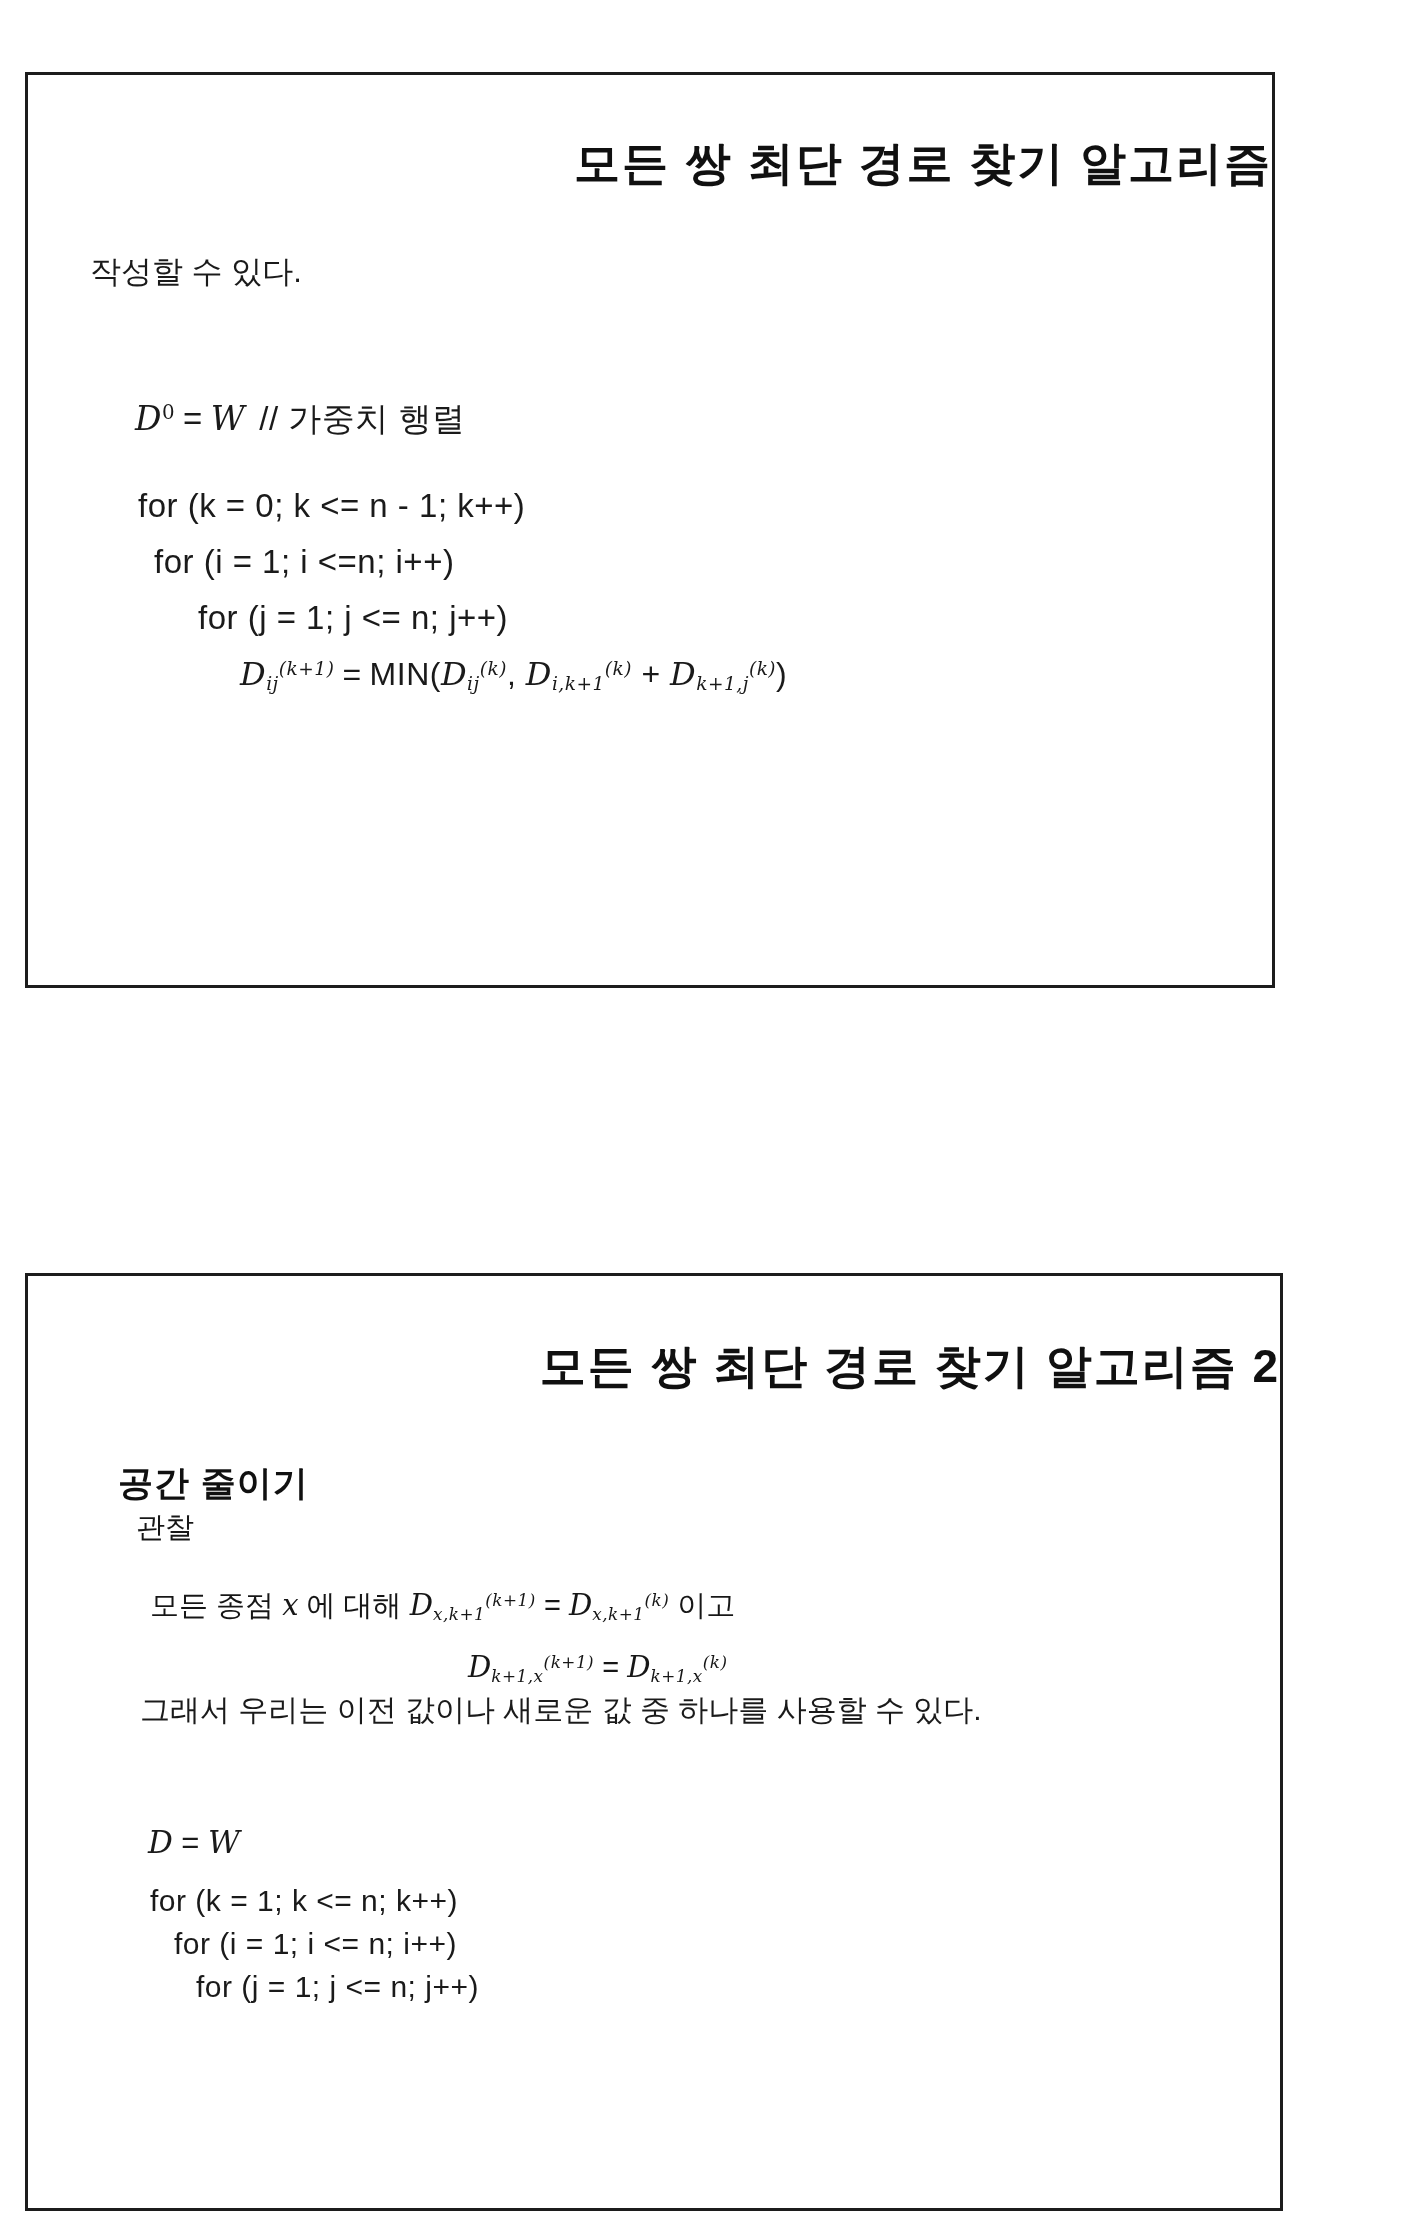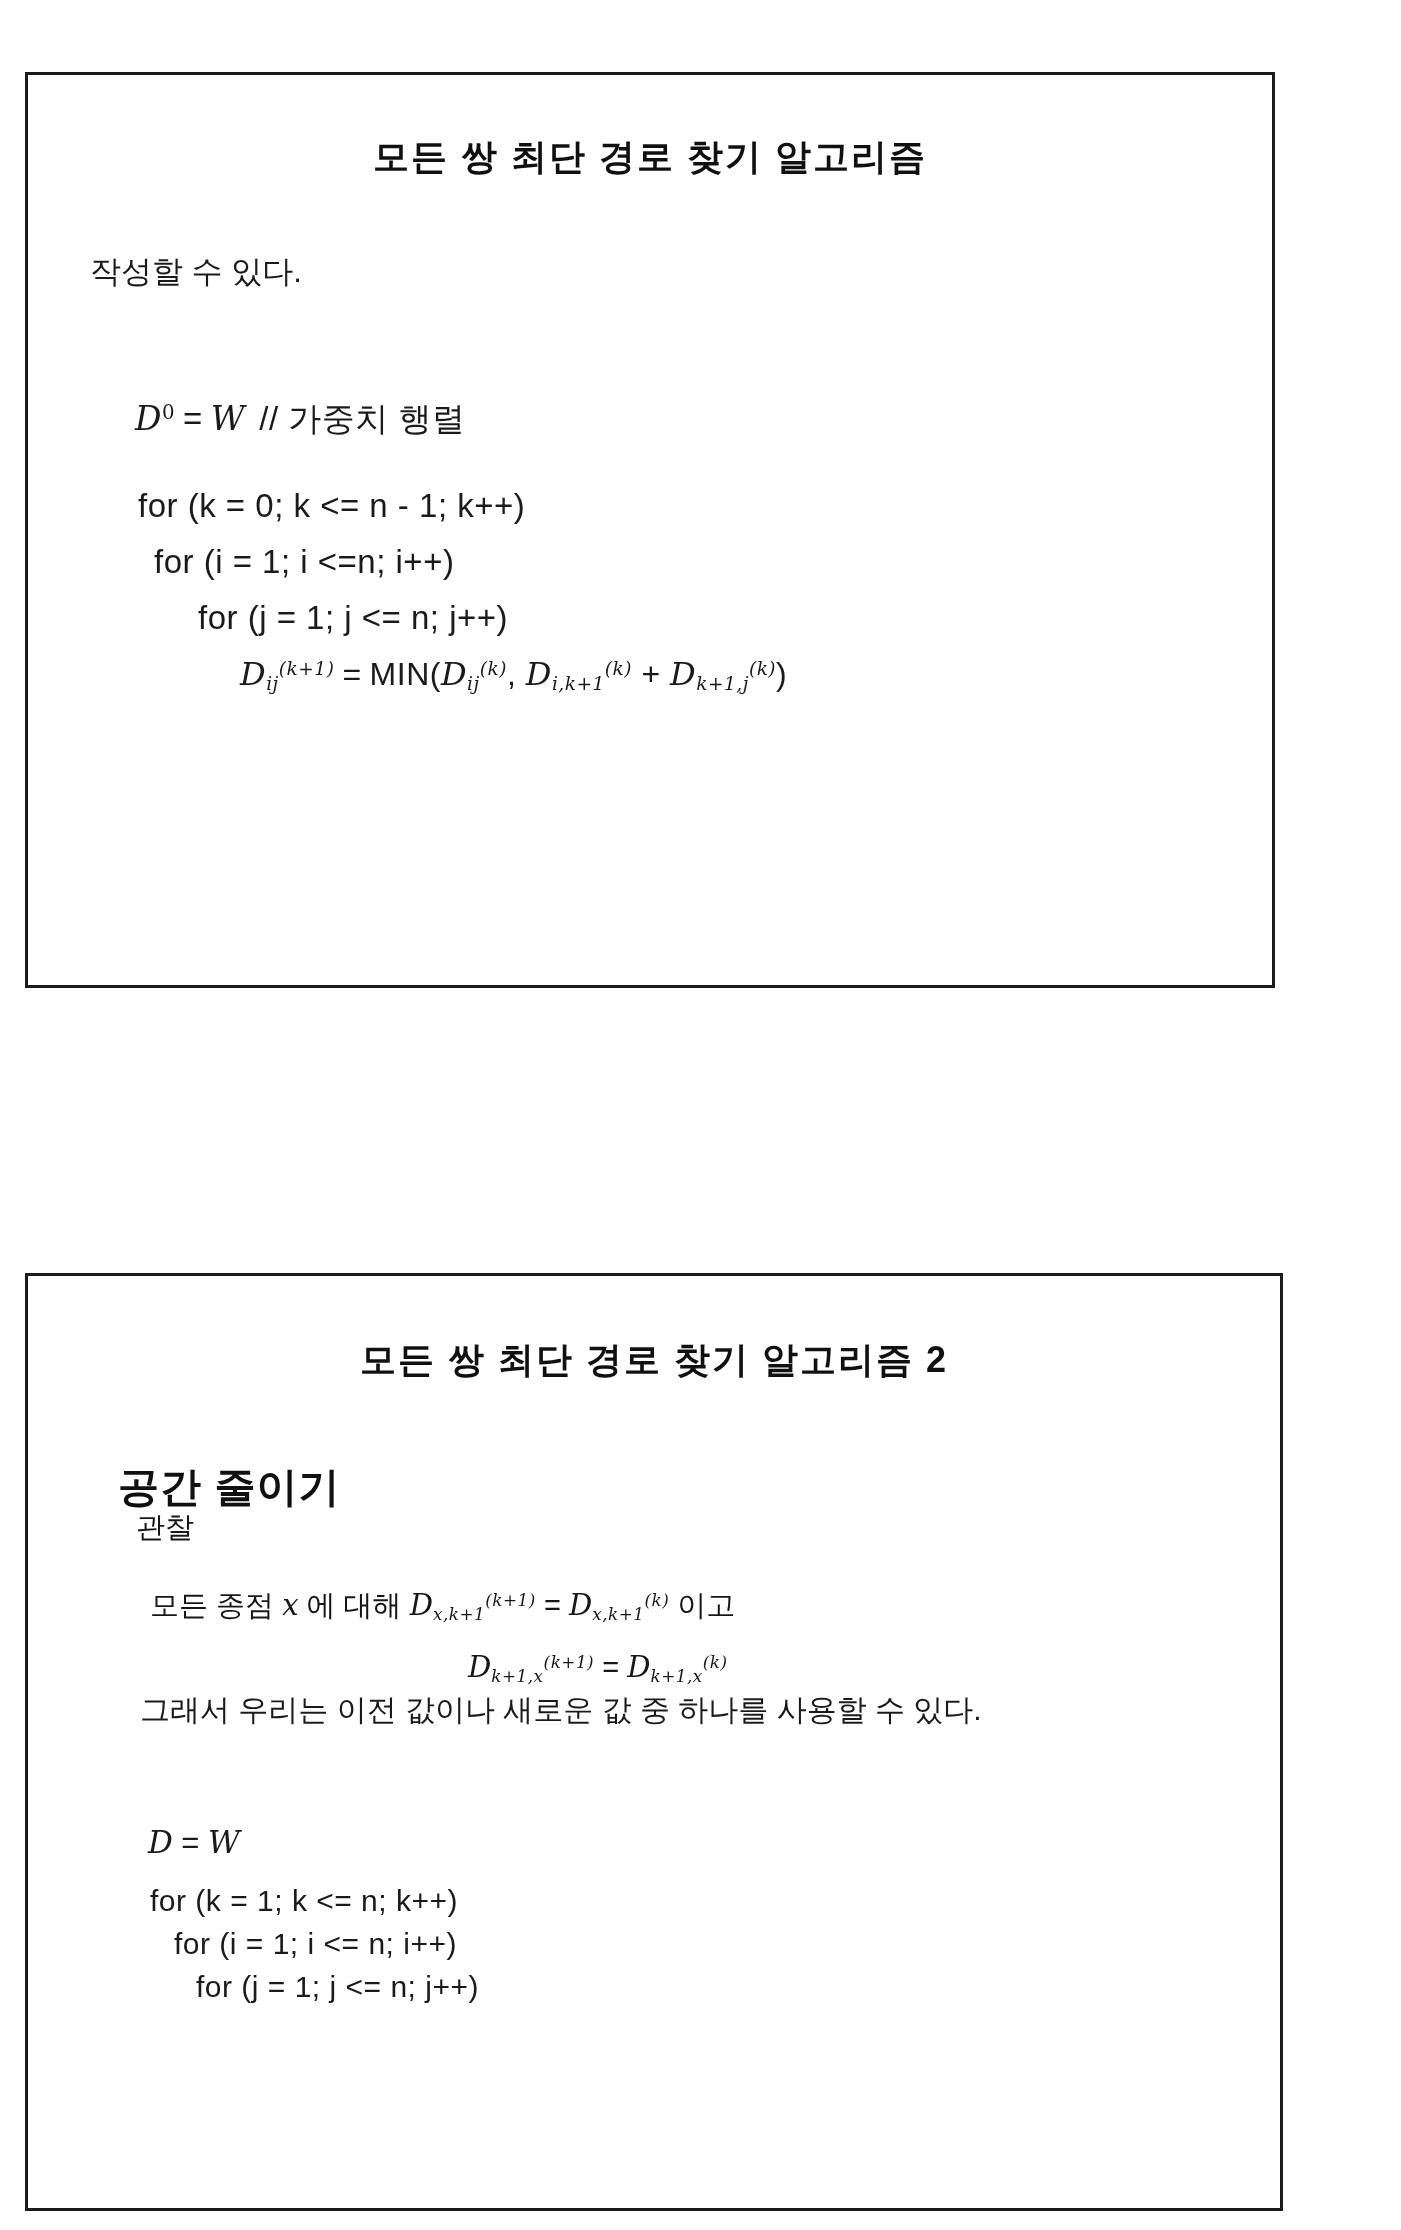--- a/index.html
+++ b/index.html
@@ -18,23 +18,23 @@
     border: 3px solid #1c1c1c;
     overflow: hidden;
   }
   .slide1 { left: 25px; top: 72px;  width: 1244px; height: 910px; }
   .slide2 { left: 25px; top: 1273px; width: 1252px; height: 932px; }
 
   .slide-title {
     position: absolute;
     left: 0;
     width: 100%;
-    text-align: center;
+    text-align: right;
     margin: 0;
-    font-size: 36px;
+    font-size: 46px;
     font-weight: bold;
     letter-spacing: 2px;
     color: #101010;
   }
   .slide1 .slide-title { top: 58px; }
   .slide2 .slide-title { top: 60px; }
 
   .abs { position: absolute; white-space: nowrap; }
 
   .kr-body { font-size: 31px; line-height: 49px; color: #1a1a1a; }
@@ -59,21 +59,21 @@
     font-size: 0.58em;
     vertical-align: 0.55em;
     letter-spacing: 0.5px;
   }
   .msup-roman { font-style: normal; font-family: "DejaVu Serif", serif; font-size: 0.6em; vertical-align: 0.55em; }
   .op { margin: 0 8px; }
   .comment { margin-left: 14px; }
   .mterm { white-space: nowrap; }
 
   .section-heading {
-    font-size: 41px;
+    font-size: 35px;
     font-weight: bold;
     color: #101010;
     letter-spacing: 1px;
   }
   .obs-label { font-size: 29px; }
   .obs-line  { font-size: 29px; margin-top: 36px; }
 </style>
 </head>
 <body>
 

